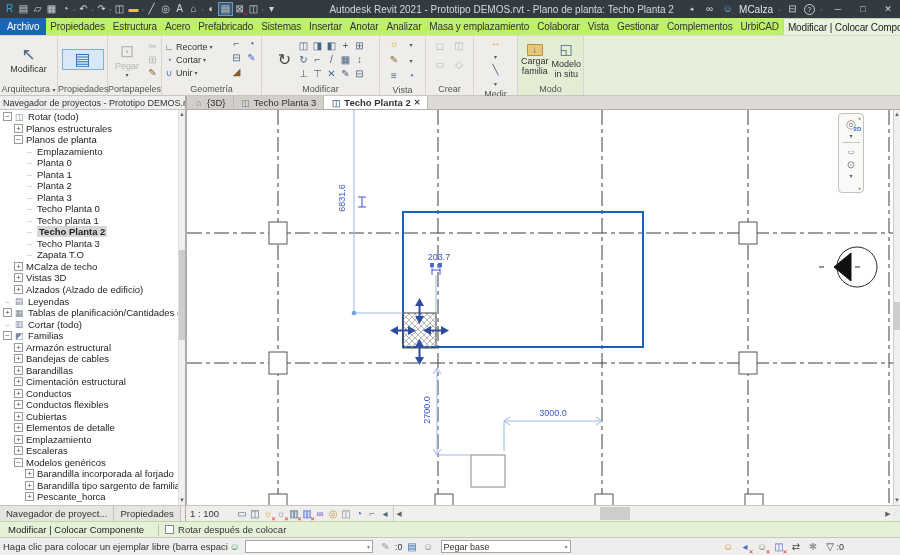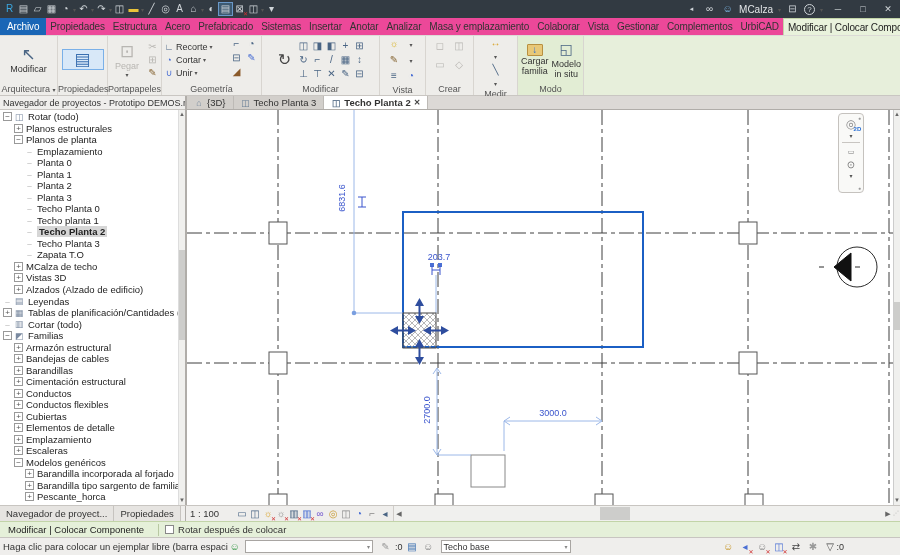--- a/index.html
+++ b/index.html
@@ -12,21 +12,21 @@
 #qat{display:flex;align-items:center;gap:1px;padding-left:3px}
 #qat .ic{color:#cfd4d8}
 #title-text{position:absolute;left:50%;transform:translateX(-35%);color:#d4d8da;font-size:10px;white-space:nowrap}
 #tb-right{margin-left:auto;display:flex;align-items:center;gap:5px;padding-right:2px}
 #tb-right .ic{color:#cfd4d8}
 .winbtn{width:20px;height:18px;text-align:center;line-height:18px;font-size:9px;color:#cfd4d8}
 #help-circle{width:11px;height:11px;border:1px solid #cfd4d8;border-radius:50%;font-size:8px;line-height:9px;text-align:center}
 #user-label{font-size:10px;color:#e2e5e7}
 
 
-#tabrow{position:absolute;left:0;top:18px;width:900px;height:18px;background:#ec4899;display:flex;align-items:stretch;overflow:hidden;border-bottom:1px solid #dcdad6}
+#tabrow{position:absolute;left:0;top:18px;width:900px;height:18px;background:#bef264;display:flex;align-items:stretch;overflow:hidden;border-bottom:1px solid #dcdad6}
 .rtab{padding:0 4px;display:flex;align-items:center;font-size:10px;letter-spacing:-.15px;color:#333;white-space:nowrap}
 .rtab.file{background:#1a66b6;color:#fff;padding:0 7px}
 .rtab.act{background:#e9f2dc;border:1px solid #c2d4a8;border-bottom:none;color:#222}
 
 
 #ribbon{position:absolute;left:0;top:36px;width:900px;height:60px;background:#eeedea;display:flex;border-bottom:1px solid #c9c6c2}
 .panel{border-right:1px solid #d8d5d0;display:flex;flex-direction:column}
 .pbody{flex:1;display:flex;align-items:center;justify-content:center;gap:2px;padding:1px 2px}
 .plabel{height:12px;font-size:9px;color:#555;text-align:center;line-height:12px;white-space:nowrap}
 .bigbtn{display:flex;flex-direction:column;align-items:center;justify-content:center;width:40px}
@@ -139,20 +139,21 @@
         <span class="ic">A</span>
         <span class="ic">⌂</span>
         <span class="dd">▾</span>
         <span class="ic">◐</span>
         <span class="ic hl">▤</span>
         <span class="ic">⊠<i class="rx">✕</i></span>
         <span class="ic">◫</span>
         <span class="dd">▾</span>
         <span class="ic">▾</span>
       </div>
+    <div id="title-text">Autodesk Revit 2021 - Prototipo DEMOS.rvt - Plano de planta: Techo Planta 2</div>
     <div id="tb-right">
       <span class="ic" style="font-size:7px">◂</span>
       <span class="ic">∞</span>
       <span class="ic" style="color:#7ab3e0">☺</span>
       <span id="user-label">MCalza</span>
       <span class="dd">▾</span>
       <span class="ic">⊟</span>
       <span id="help-circle">?</span>
       <span class="dd">▾</span>
       <span class="winbtn">─</span>
@@ -665,21 +666,21 @@
       <span></span>
       <span class="car">▾</span>
     </span>
     <span id="status-mid">
       <span class="ic" style="color:#999">✎</span>
       <small class="cnt">:0</small>
       <span class="ic" style="color:#3a6fb0">▤</span>
       <span class="ic" style="color:#888">☺</span>
     </span>
     <span class="combo" id="do-combo">
-      <span>Techo base</span>
+      <span>Pegar base</span>
       <span class="car">▾</span>
     </span>
     <span id="status-right">
       <span style="display:flex;gap:4px">
           <span class="ic" style="color: rgb(200, 154, 48);">☺</span>
           <span class="ic" style="color: rgb(74, 111, 212);">◂<i class="rx">✕</i></span>
           <span class="ic" style="color: rgb(136, 136, 136);">☺<i class="rx">✕</i></span>
           <span class="ic" style="color: rgb(74, 111, 212);">◫<i class="rx">✕</i></span>
           <span class="ic" style="color: rgb(68, 68, 68);">⇄</span>
           <span class="ic" style="color: rgb(153, 153, 153);">✱</span>

